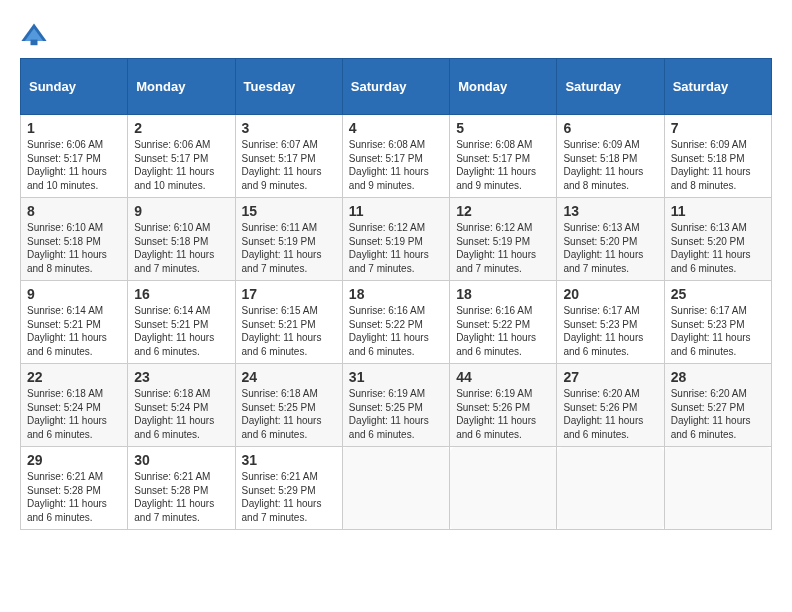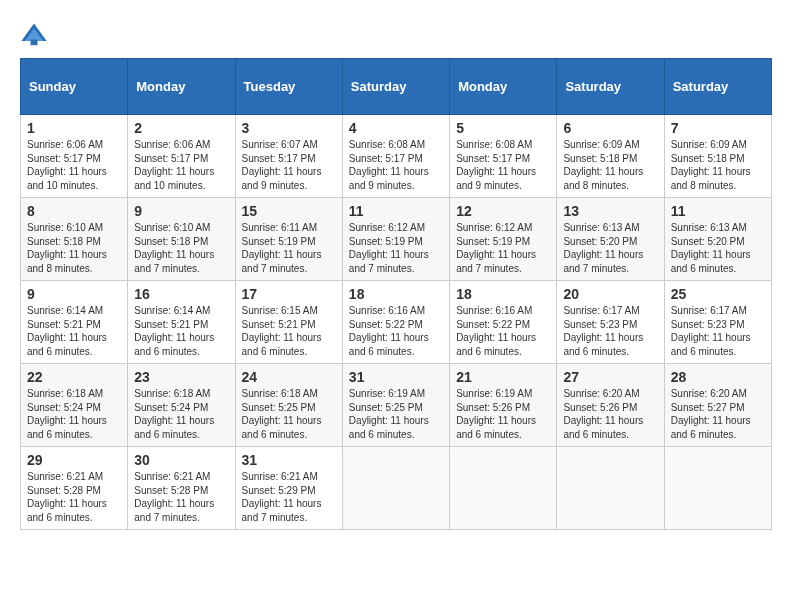--- a/index.html
+++ b/index.html
@@ -328,21 +328,21 @@
       </td>
         <td>
         <span class="day-number">31</span>
         <div class="day-info">
           Sunrise: 6:19 AM<br>
           Sunset: 5:25 PM<br>
           Daylight: 11 hours and 6 minutes.
         </div>
       </td>
         <td>
-        <span class="day-number">21</span>
+        <span class="day-number">44</span>
         <div class="day-info">
           Sunrise: 6:19 AM<br>
           Sunset: 5:26 PM<br>
           Daylight: 11 hours and 6 minutes.
         </div>
       </td>
         <td>
         <span class="day-number">27</span>
         <div class="day-info">
           Sunrise: 6:20 AM<br>

